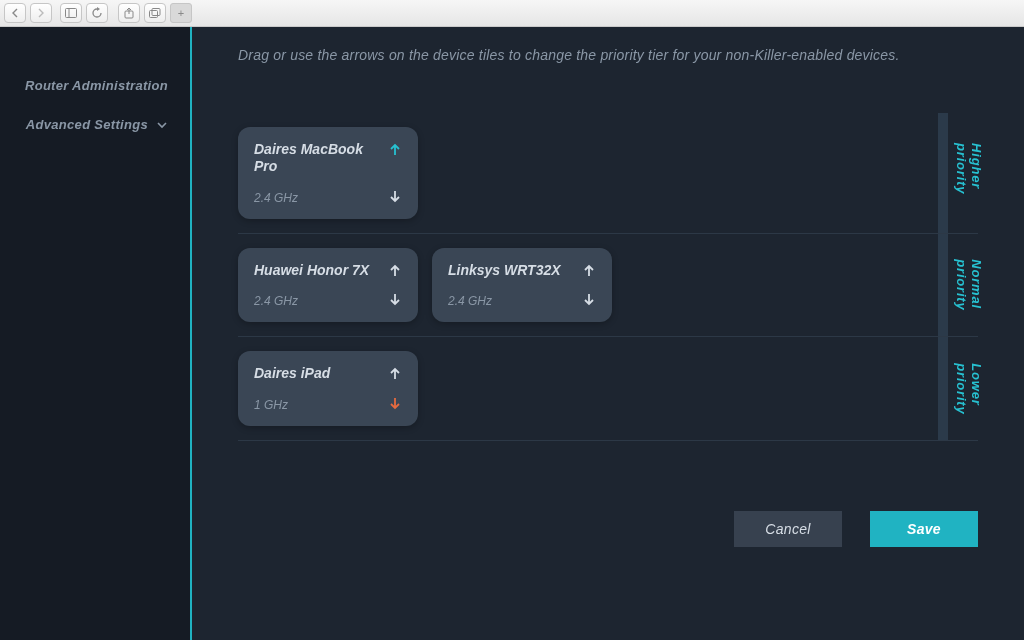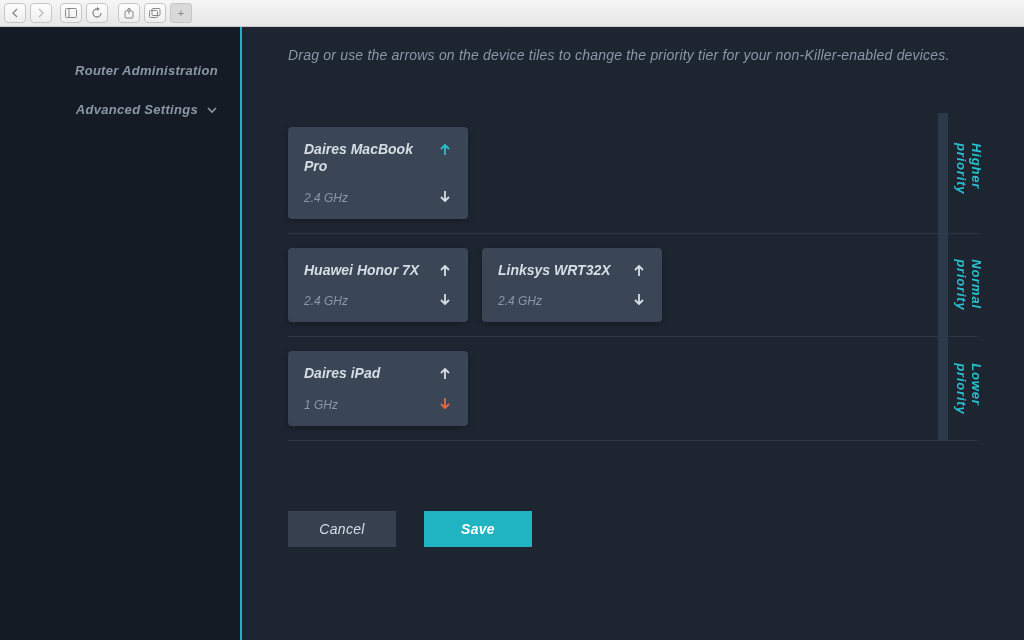--- a/index.html
+++ b/index.html
@@ -34,22 +34,22 @@
     flex:1;text-align:center;color:#444;font-size:12px;letter-spacing:.2px;
   }
   .chrome .right{display:flex;gap:4px;}
   .chrome .plus-tab{
     width:20px;height:18px;background:#d9d9d9;border:1px solid #c6c6c6;
     border-radius:3px;display:flex;align-items:center;justify-content:center;color:#888;cursor:pointer;
   }
   
   .app{display:flex;height:calc(100% - 26px);}
   .sidebar{
-    width:242px;background:var(--bg-dark);border-right:2px solid var(--accent);
-    padding-top:24px;box-sizing:border-box;
+    width:192px;background:var(--bg-dark);border-right:2px solid var(--accent);
+    padding-top:39px;box-sizing:border-box;
   }
   .side-item{
     color:var(--muted);font-size:13px;font-style:italic;font-weight:600;
     text-align:right;padding:12px 22px 12px 0;cursor:pointer;
     display:flex;justify-content:flex-end;align-items:center;gap:8px;
     letter-spacing:.3px;
   }
   .side-item .chev{display:inline-flex;}
   .content{
     flex:1;padding:20px 46px 20px 46px;box-sizing:border-box;position:relative;
@@ -72,31 +72,31 @@
   .tier:last-of-type{border-bottom:1px solid var(--divider);}
   .tier .vbar{
     position:absolute;right:30px;top:0;bottom:0;width:10px;background:#2b3a4a;
   }
   .tier .vlabel{
     position:absolute;right:-6px;top:50%;transform:translateY(-50%) rotate(0);
     color:var(--accent-bright);font-style:italic;font-weight:600;font-size:13px;
     writing-mode:vertical-rl;letter-spacing:.8px;
   }
   .tile{
-    background:var(--tile);border-radius:4px;padding:14px 14px 14px 16px;
+    background:var(--tile);border-radius:12px;padding:14px 14px 14px 16px;
     width:180px;box-sizing:border-box;display:flex;gap:10px;align-items:stretch;
     box-shadow:0 2px 6px rgba(0,0,0,.25);cursor:grab;
   }
   .tile .info{flex:1;display:flex;flex-direction:column;justify-content:space-between;}
   .tile .name{color:var(--text);font-style:italic;font-weight:600;font-size:14px;line-height:1.2;}
   .tile .band{color:var(--muted);font-style:italic;font-size:12px;margin-top:16px;}
   .tile .arrows{display:flex;flex-direction:column;justify-content:space-between;gap:10px;align-items:center;}
   .arw{width:18px;height:18px;display:flex;align-items:center;justify-content:center;cursor:pointer;}
   .arw svg{display:block;}
-  .footer{display:flex;gap:28px;margin-top:70px;}
+  .footer{display:flex;gap:28px;margin-top:70px;justify-content:flex-end;}
   .btn-flat{
     min-width:108px;height:36px;display:flex;align-items:center;justify-content:center;
     font-style:italic;font-size:14px;letter-spacing:.3px;cursor:pointer;border:none;
   }
   .btn-cancel{background:#37414f;color:var(--text);}
   .btn-save{background:var(--accent);color:#fff;font-weight:600;}
 </style>
 </head>
 <body>
 

